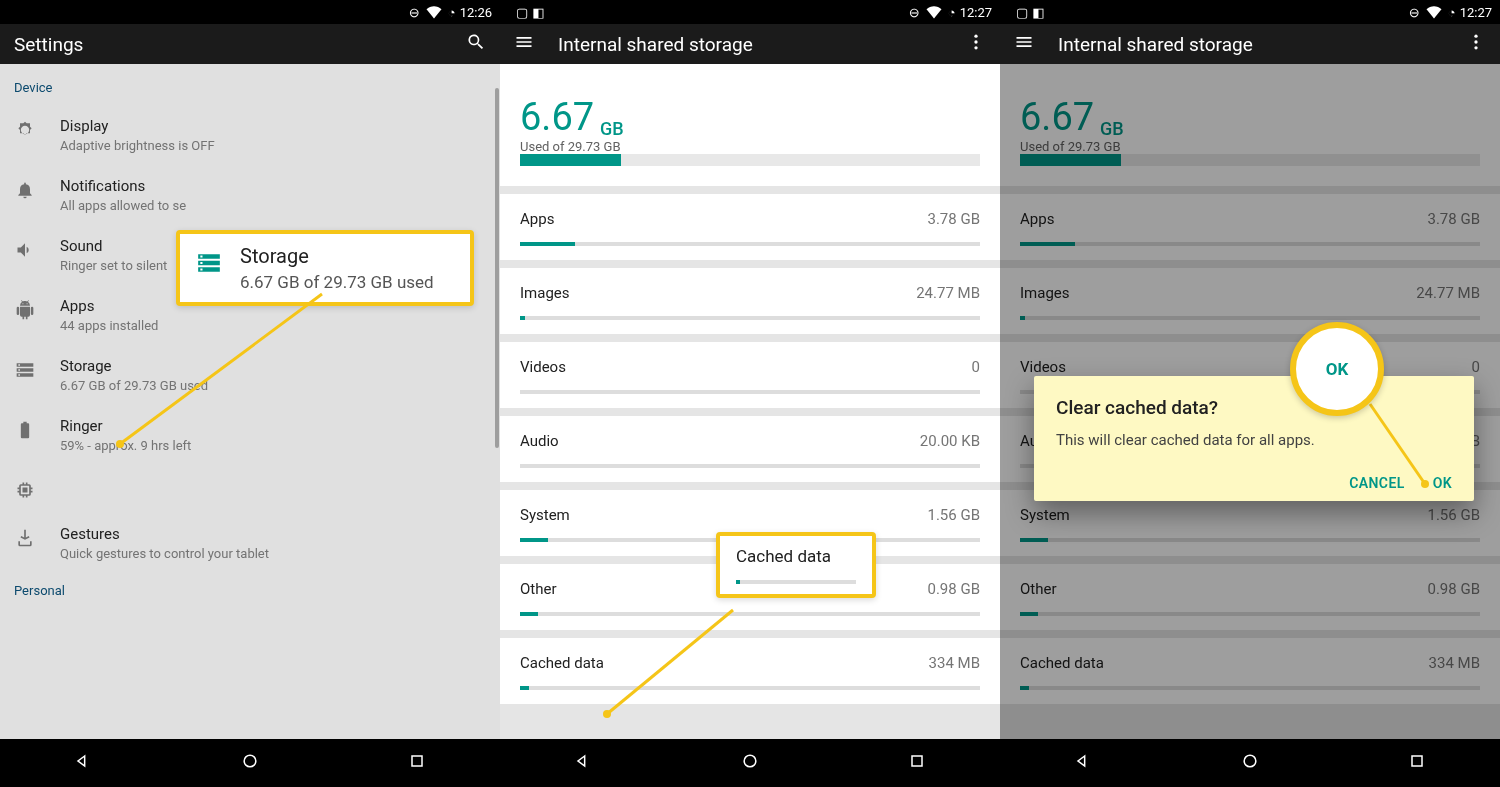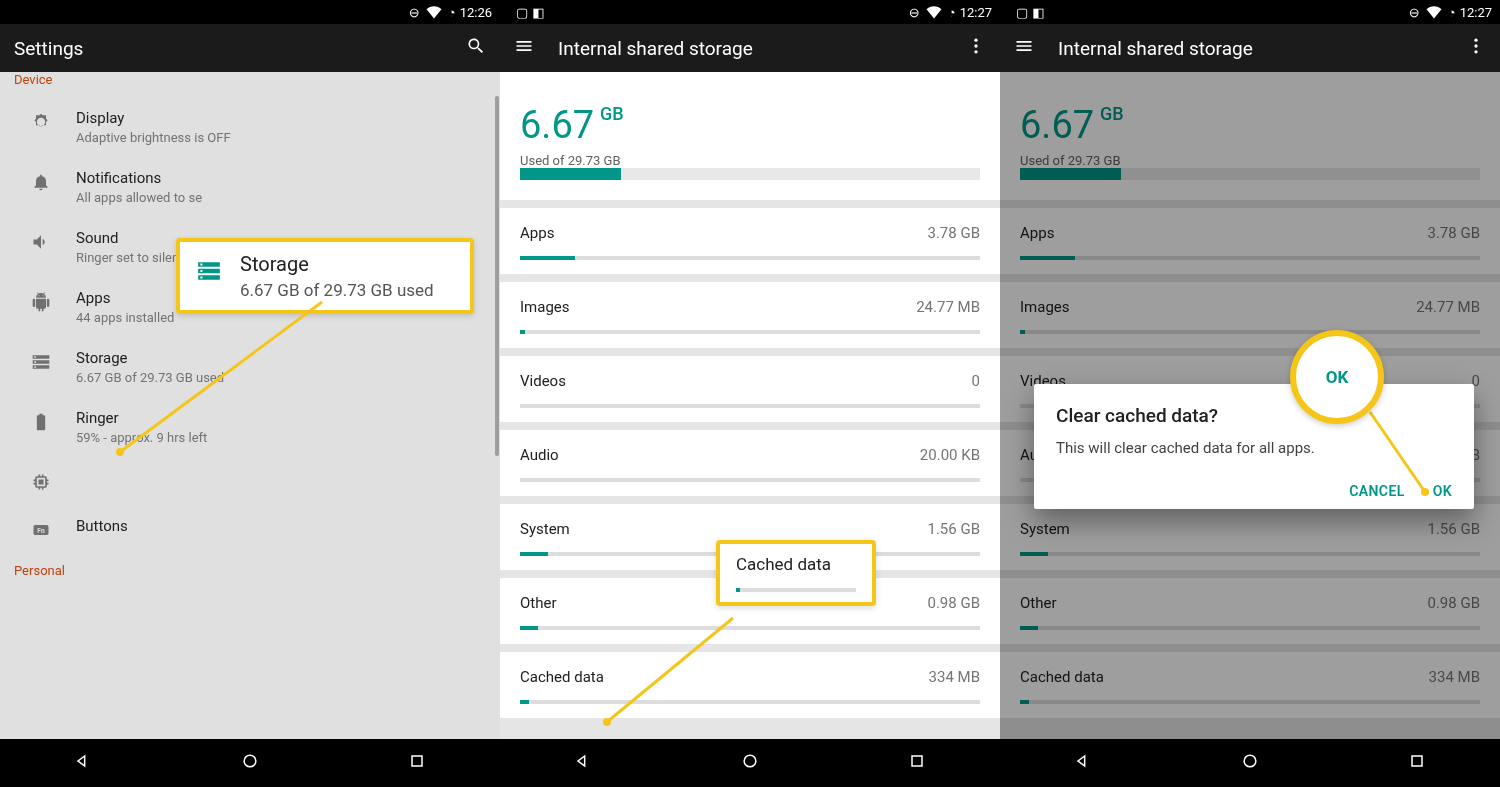--- a/index.html
+++ b/index.html
@@ -1,57 +1,57 @@
 <!DOCTYPE html>
 <html><head>
 <meta charset="utf-8">
 <style>
 * { margin: 0; padding: 0; box-sizing: border-box; font-family: Roboto, Arial, sans-serif; }
 body { background: #fff; width: 1500px; height: 787px; display: flex; overflow: hidden; }
 .pane { width: 500px; height: 787px; position: relative; background: #e0e0e0; display: flex; flex-direction: column; overflow: hidden; }
 .statusbar { height: 24px; background: #000; color: #fff; display: flex; justify-content: flex-end; align-items: center; padding: 0 8px; font-size: 13px; gap: 4px; }
 .statusbar .left { margin-right: auto; display: flex; gap: 4px; padding-left: 8px; }
-.appbar { height: 48px; background: #1b1b1b; color: #fff; display: flex; align-items: center; padding: 0 14px; gap: 24px; }
+.appbar { height: 40px; background: #1b1b1b; color: #fff; display: flex; align-items: center; padding: 0 14px; gap: 24px; }
 .appbar .title { font-size: 19px; font-weight: 400; }
 .appbar .search, .appbar .menu, .appbar .more { margin-left: auto; }
 .content { flex: 1; background: #e0e0e0; overflow: hidden; position: relative; }
-.section-label { color: #c2410c; font-size: 13px; padding: 0 14px 10px; }
-.setting-row { display: flex; align-items: flex-start; padding: 12px 30px; gap: 24px; }
+.section-label { color: #0c4a6e; font-size: 13px; padding: 16px 14px 10px; }
+.setting-row { display: flex; align-items: flex-start; padding: 12px 14px; gap: 24px; }
 .setting-row .icon { width: 22px; height: 22px; display: flex; align-items: center; justify-content: center; color: #707070; flex-shrink: 0; margin-top: 2px; }
 .setting-row .txt .primary { font-size: 15px; color: #212121; margin-bottom: 3px; }
 .setting-row .txt .secondary { font-size: 13px; color: #737373; }
 .scrollbar { position: absolute; right: 1px; top: 24px; width: 4px; height: 360px; background: #9e9e9e; border-radius: 2px; }
 .navbar { height: 48px; background: #000; display: flex; align-items: center; justify-content: space-around; color: #fff; }
 .nav-icon { width: 20px; height: 20px; }
 .callout { position: absolute; background: #fff; border: 4px solid #f5c518; border-radius: 4px; box-shadow: 0 2px 6px rgba(0,0,0,0.15); padding: 10px 16px; }
 .callout-storage { left: 176px; top: 166px; width: 298px; display: flex; gap: 18px; align-items: flex-start; }
 .callout-storage .icon { color: #009688; margin-top: 6px; }
 .callout-storage .title { font-size: 20px; color: #212121; }
 .callout-storage .sub { font-size: 17px; color: #555; margin-top: 4px; }
 .callout-cached { left: 216px; top: 468px; width: 160px; }
 .callout-cached .title { font-size: 17px; color: #212121; margin-bottom: 14px; }
 .callout-cached .bar { height: 4px; background: #ddd; position: relative; }
 .callout-cached .bar .fill { position: absolute; left: 0; top: 0; height: 100%; background: #009688; }
 svg.connector { position: absolute; pointer-events: none; }
 .storage-header { background: #fff; padding: 16px 20px 20px; }
 .storage-header .partial { color: #555; font-size: 15px; }
-.storage-title { display: flex; align-items: flex-start; gap: 6px; margin-bottom: 6px; margin-top: 6px; }
+.storage-title { display: flex; align-items: flex-end; gap: 6px; margin-top: 6px; }
 .storage-title .big { font-size: 38px; color: #009688; font-weight: 400; }
 .storage-title .unit { font-size: 18px; color: #009688; font-weight: 500; }
 .storage-sub { font-size: 13px; color: #616161; }
 .storage-bar { height: 12px; background: #e8e8e8; }
 .storage-bar .fill { height: 100%; background: #009688; }
 .category { background: #fff; margin-top: 8px; padding: 16px 20px 14px; }
 .category .row { display: flex; justify-content: space-between; align-items: center; margin-bottom: 14px; }
 .category .name { font-size: 15px; color: #212121; }
 .category .size { font-size: 15px; color: #757575; }
 .category .bar { height: 4px; background: #ddd; }
 .category .bar .fill { height: 100%; background: #009688; }
 .overlay-dim { position: absolute; inset: 0; background: rgba(0,0,0,0.38); }
-.dialog { position: absolute; left: 34px; right: 26px; top: 312px; background: #ffffff; border-radius: 2px; box-shadow: 0 12px 28px rgba(0,0,0,0.4); padding: 20px 22px 10px; }
+.dialog { position: absolute; left: 34px; right: 26px; top: 312px; background: #fef9c3; border-radius: 2px; box-shadow: 0 12px 28px rgba(0,0,0,0.4); padding: 20px 22px 10px; }
 .dialog .dtitle { font-size: 19px; font-weight: 500; color: #212121; margin-bottom: 12px; }
 .dialog .dmsg { font-size: 15px; color: #424242; margin-bottom: 26px; }
 .dialog .dactions { display: flex; justify-content: flex-end; gap: 28px; }
 .dialog .dbtn { color: #009688; font-weight: 600; font-size: 14px; letter-spacing: 0.4px; cursor: pointer; }
 .callout-ok { position: absolute; left: 290px; top: 258px; width: 94px; height: 94px; border: 6px solid #f5c518; border-radius: 50%; background: #fff; display: flex; align-items: center; justify-content: center; color: #009688; font-weight: 700; font-size: 17px; box-shadow: 0 2px 6px rgba(0,0,0,0.2); z-index: 5; }
 .ic { width: 20px; height: 20px; display: inline-block; }
 </style>
 </head>
 <body>
 
@@ -146,26 +146,26 @@
         <div class="setting-row">
           <span class="icon">
             <svg width="20" height="20" viewBox="0 0 24 24" fill="#707070">
               <path d="M15 9H9v6h6V9zm6 2V9h-2V7a2 2 0 00-2-2h-2V3h-2v2h-2V3H9v2H7a2 2 0 00-2 2v2H3v2h2v2H3v2h2v2a2 2 0 002 2h2v2h2v-2h2v2h2v-2h2a2 2 0 002-2v-2h2v-2h-2v-2h2zm-4 6H7V7h10v10z"></path>
             </svg>
           </span>
         </div>
         <div class="setting-row">
           <span class="icon">
             <svg width="20" height="20" viewBox="0 0 24 24" fill="#707070">
-              <rect x="3" y="6" width="18" height="12" rx="2"></rect>
-              <text x="12" y="15" font-size="8" fill="#e0e0e0" text-anchor="middle" font-weight="bold">Fn</text>
-            </svg>
-          </span>
-          <div class="txt">
-            <div class="primary">Buttons</div>
+              <path d="M13 2v9.3l3.6-1.6.8 1.8L12 14l-5.4-2.5.8-1.8L11 11.3V2h2zm7 14v4a2 2 0 01-2 2H6a2 2 0 01-2-2v-4h2v4h12v-4h2z"></path>
+            </svg>
+          </span>
+          <div class="txt">
+            <div class="primary">Gestures</div>
+            <div class="secondary">Quick gestures to control your tablet</div>
           </div>
         </div>
       </div>
     <div class="section-label" style="padding-top:10px">Personal</div>
     <div class="scrollbar"></div>
 
     <div class="callout callout-storage">
       <span class="icon">
         <svg width="26" height="26" viewBox="0 0 24 24" fill="#009688">
             <path d="M2 20h20v-4H2v4zm2-3h2v2H4v-2zM2 4v4h20V4H2zm4 3H4V5h2v2zm-4 7h20v-4H2v4zm2-3h2v2H4v-2z"></path>

